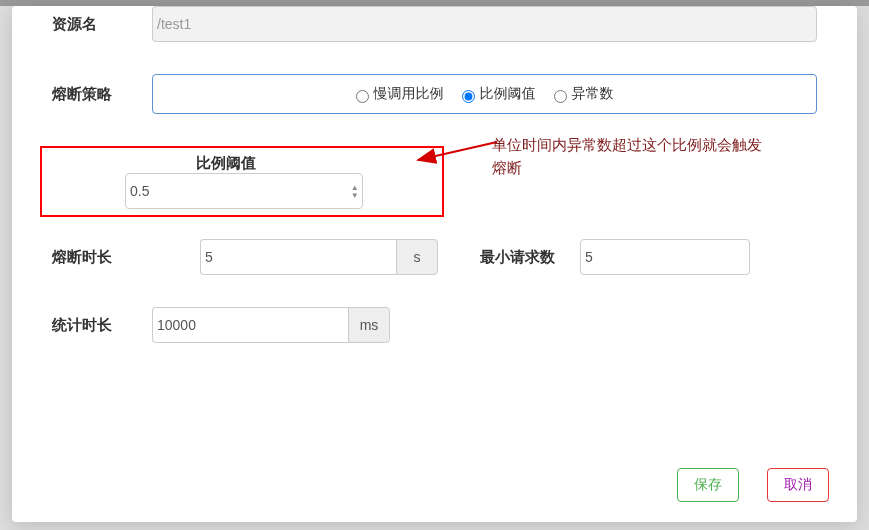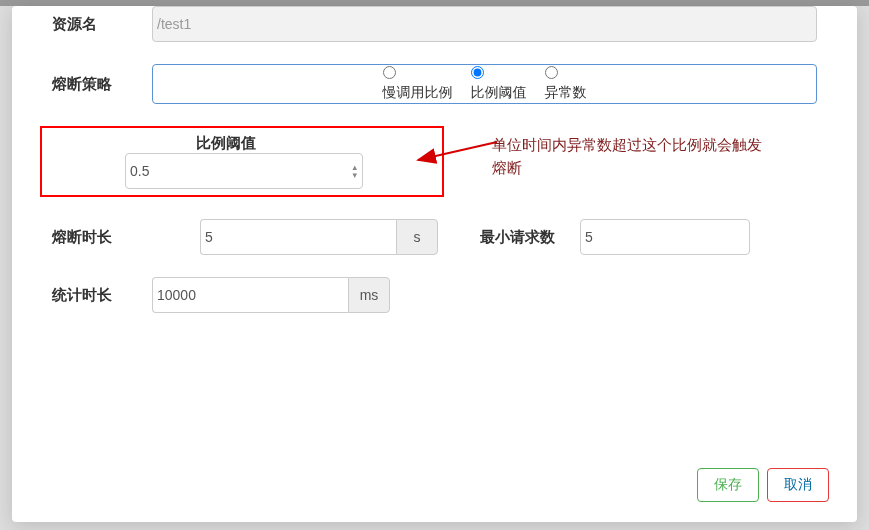--- a/index.html
+++ b/index.html
@@ -54,21 +54,21 @@
       line-height: 1;
     }
     .modal-body {
       flex: 1;
       padding: 0 40px;
       position: relative;
     }
     .form-row {
       display: flex;
       align-items: center;
-      margin-bottom: 22px;
+      margin-bottom: 32px;
     }
     .label {
       width: 100px;
       font-weight: bold;
       font-size: 15px;
       color: #333;
       text-align: left;
     }
     .field {
       flex: 1;
@@ -94,25 +94,24 @@
       border-radius: 4px;
       width: 100%;
       height: 40px;
       display: flex;
       align-items: center;
       justify-content: center;
       gap: 18px;
     }
     .radio-item {
       display: flex;
-      align-items: flex-start;
+      align-items: flex-end;
       gap: 5px;
       font-size: 14px;
       color: #333;
-      flex-direction: column;
     }
     .radio-item input[type="radio"] { margin: 0; }
     .highlight-row {
       border: 2px solid red;
       padding: 6px 4px 6px 8px;
       margin-left: -12px;
       margin-right: 8px;
       width: 404px;
     }
     .num-wrap {
@@ -195,37 +194,37 @@
       position: absolute;
       left: 400px;
       top: 130px;
       width: 90px;
       height: 30px;
     }
     .modal-footer {
       padding: 16px 28px 20px;
       display: flex;
       justify-content: flex-end;
-      gap: 8px;
+      gap: 28px;
     }
     .btn {
       height: 34px;
       padding: 0 16px;
       border-radius: 4px;
       font-size: 14px;
       cursor: pointer;
       background: #fff;
     }
     .btn-save {
       border: 1px solid #4caf50;
       color: #4caf50;
     }
     .btn-cancel {
       border: 1px solid #e53935;
-      color: #0369a1;
+      color: #a21caf;
     }
   </style>
 </head>
 <body>
 
 <div class="backdrop">
   <div class="modal">
 
     <div class="modal-body">
 

